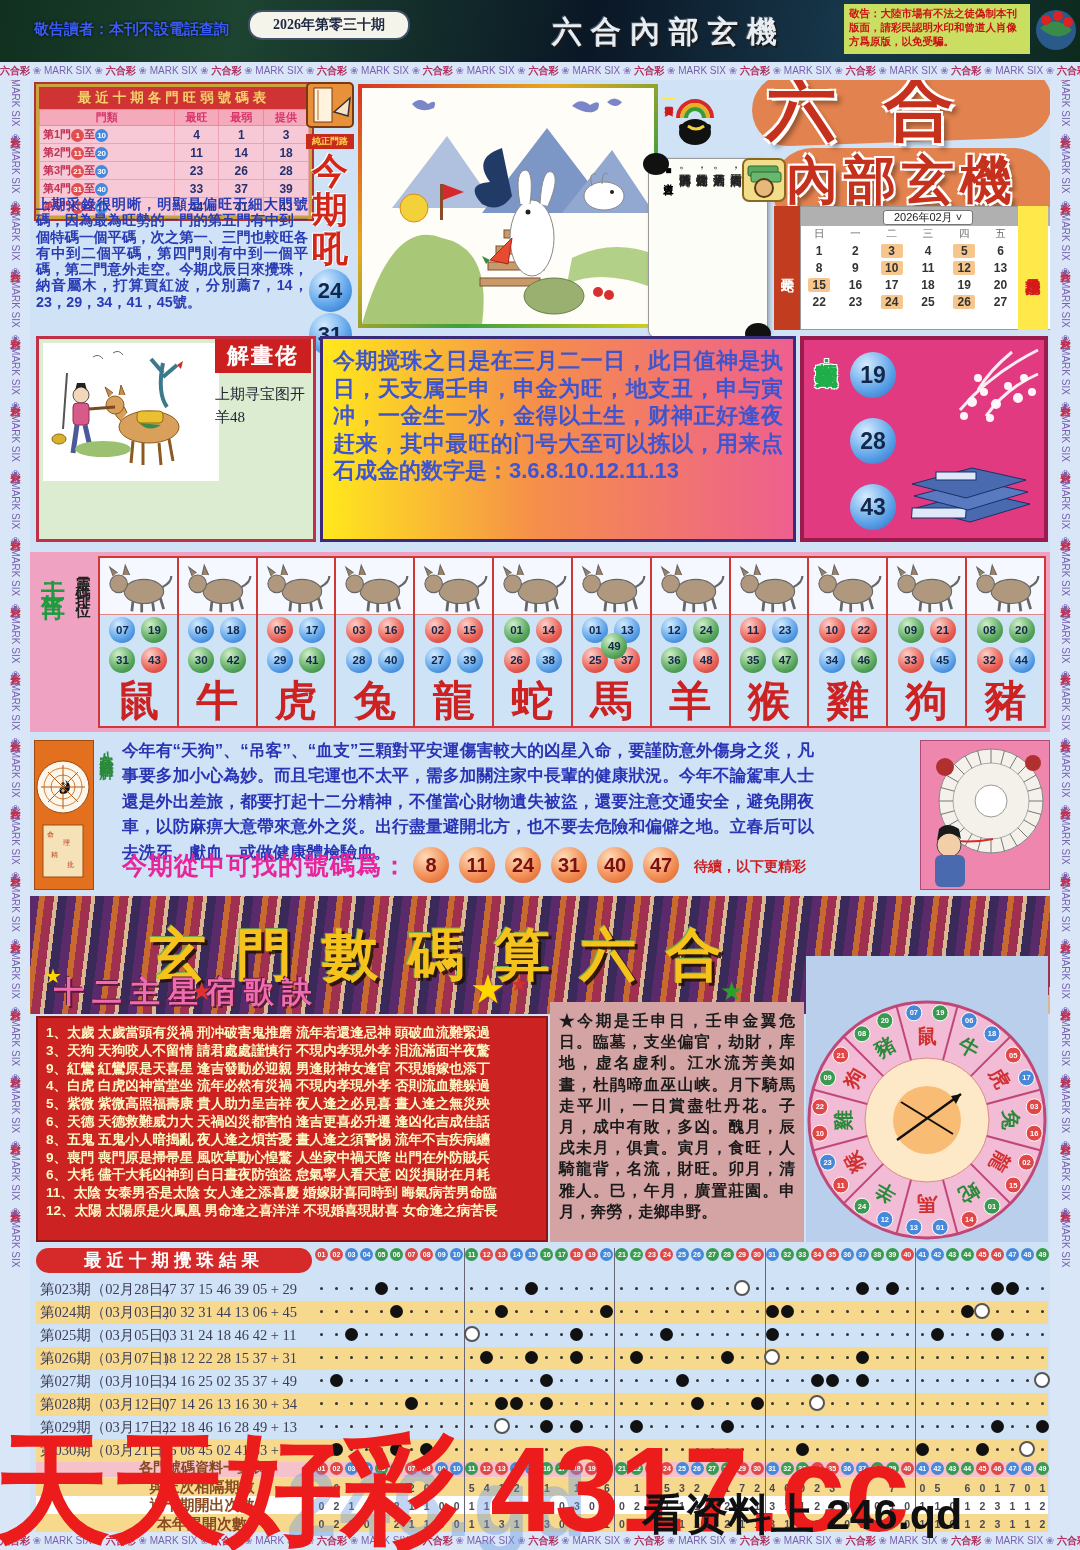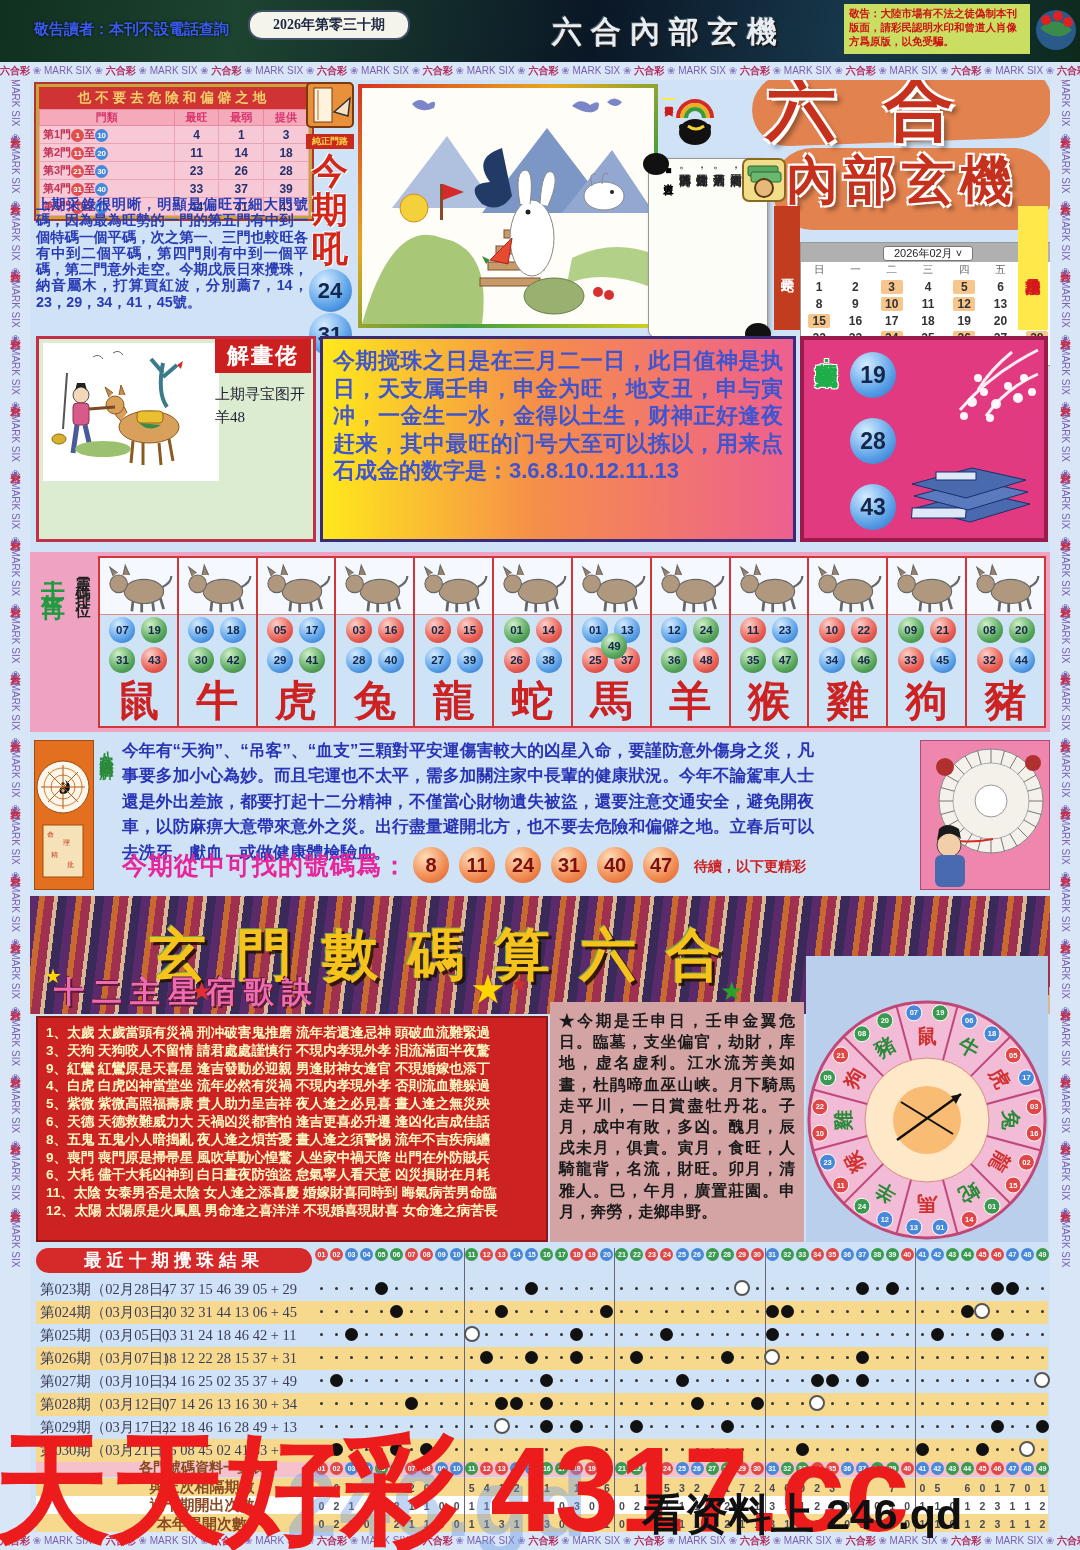--- a/index.html
+++ b/index.html
@@ -64,21 +64,21 @@
   
   .blob1{left:752px;top:70px;width:300px;height:72px;background:#e2824e;border-radius:38px;transform:rotate(-2deg);}
   .blob2{left:772px;top:148px;width:282px;height:82px;background:#e2824e;border-radius:42px;}
   .t1{left:766px;top:62px;font-size:70px;font-weight:bold;color:#c5311d;letter-spacing:48px;white-space:nowrap;
       text-shadow:3px 3px 0 #fff,-2px -2px 0 #fff,2px -2px 0 #fff,-2px 2px 0 #fff,6px 6px 5px rgba(0,0,0,.35);}
   .t2{left:786px;top:146px;font-size:52px;font-weight:bold;color:#c5311d;letter-spacing:6px;white-space:nowrap;
       text-shadow:2px 2px 0 #fff,-2px -2px 0 #fff,2px -2px 0 #fff,-2px 2px 0 #fff,5px 5px 4px rgba(0,0,0,.35);}
   
   .vstrip{left:774px;top:206px;width:26px;height:124px;background:#c23c20;color:#fff;font-size:13px;
       font-weight:bold;writing-mode:vertical-rl;text-orientation:upright;text-align:center;line-height:26px;}
-  .cal{left:800px;top:206px;width:256px;height:124px;background:#fff;border:1px solid #999;box-sizing:border-box;margin-top:36px;}
+  .cal{left:800px;top:206px;width:256px;height:124px;background:#fff;border:1px solid #999;box-sizing:border-box;}
   .cal .bar{background:#b0b0b0;height:19px;text-align:center;}
   .cal .sel{display:inline-block;margin-top:2px;background:#fff;border:1px solid #777;border-radius:3px;
       font-size:11px;line-height:13px;padding:0 10px;color:#222;}
   .cal table{border-collapse:collapse;width:100%;table-layout:fixed;}
   .cal th{font-size:10.5px;color:#666;font-weight:normal;padding:1px 0;}
   .cal td{font-size:12px;font-weight:bold;color:#333;text-align:center;padding:1.5px 0;}
   .cal td span{display:inline-block;width:22px;border-radius:2px;}
   .cal td.hl span{background:#f6c68c;}
   .calside{left:1018px;top:206px;width:30px;height:124px;background:#ffe84a;color:#d41a1a;font-size:15px;
       font-weight:bold;writing-mode:vertical-rl;text-orientation:upright;text-align:center;line-height:30px;}
@@ -184,21 +184,21 @@
         <circle cx="36" cy="18" r="5" fill="#d22"></circle>
     </svg>
   </div>
 
   <div class="abs ms-strip" id="strip-top" style="top:62px"><b>六合彩</b> <span class="fl">❀</span> MARK SIX <span class="fl">❀</span> <b>六合彩</b> <span class="fl">❀</span> MARK SIX <span class="fl">❀</span> <b>六合彩</b> <span class="fl">❀</span> MARK SIX <span class="fl">❀</span> <b>六合彩</b> <span class="fl">❀</span> MARK SIX <span class="fl">❀</span> <b>六合彩</b> <span class="fl">❀</span> MARK SIX <span class="fl">❀</span> <b>六合彩</b> <span class="fl">❀</span> MARK SIX <span class="fl">❀</span> <b>六合彩</b> <span class="fl">❀</span> MARK SIX <span class="fl">❀</span> <b>六合彩</b> <span class="fl">❀</span> MARK SIX <span class="fl">❀</span> <b>六合彩</b> <span class="fl">❀</span> MARK SIX <span class="fl">❀</span> <b>六合彩</b> <span class="fl">❀</span> MARK SIX <span class="fl">❀</span> <b>六合彩</b>  MARK SIX    MARK SIX    MARK SIX    MARK SIX  </div>
   <div class="abs ms-strip" id="strip-bottom" style="top:1532px"><b>六合彩</b> <span class="fl">❀</span> MARK SIX <span class="fl">❀</span> <b>六合彩</b> <span class="fl">❀</span> MARK SIX <span class="fl">❀</span> <b>六合彩</b> <span class="fl">❀</span> MARK SIX <span class="fl">❀</span> <b>六合彩</b> <span class="fl">❀</span> MARK SIX <span class="fl">❀</span> <b>六合彩</b> <span class="fl">❀</span> MARK SIX <span class="fl">❀</span> <b>六合彩</b> <span class="fl">❀</span> MARK SIX <span class="fl">❀</span> <b>六合彩</b> <span class="fl">❀</span> MARK SIX <span class="fl">❀</span> <b>六合彩</b> <span class="fl">❀</span> MARK SIX <span class="fl">❀</span> <b>六合彩</b> <span class="fl">❀</span> MARK SIX <span class="fl">❀</span> <b>六合彩</b> <span class="fl">❀</span> MARK SIX <span class="fl">❀</span> <b>六合彩</b>  MARK SIX    MARK SIX    MARK SIX    MARK SIX  </div>
   <div class="abs ms-side" id="strip-left" style="left:0"><b>六合彩</b> ❀ MARK SIX <b>六合彩</b> ❀ MARK SIX <b>六合彩</b> ❀ MARK SIX <b>六合彩</b> ❀ MARK SIX <b>六合彩</b> ❀ MARK SIX <b>六合彩</b> ❀ MARK SIX <b>六合彩</b> ❀ MARK SIX <b>六合彩</b> ❀ MARK SIX <b>六合彩</b> ❀ MARK SIX <b>六合彩</b> ❀ MARK SIX <b>六合彩</b> ❀ MARK SIX <b>六合彩</b> ❀ MARK SIX <b>六合彩</b> ❀ MARK SIX <b>六合彩</b> ❀ MARK SIX <b>六合彩</b> ❀ MARK SIX <b>六合彩</b> ❀ MARK SIX <b>六合彩</b> ❀ MARK SIX <b>六合彩</b> ❀ MARK SIX </div>
   <div class="abs ms-side" id="strip-right" style="left:1050px"><b>六合彩</b> ❀ MARK SIX <b>六合彩</b> ❀ MARK SIX <b>六合彩</b> ❀ MARK SIX <b>六合彩</b> ❀ MARK SIX <b>六合彩</b> ❀ MARK SIX <b>六合彩</b> ❀ MARK SIX <b>六合彩</b> ❀ MARK SIX <b>六合彩</b> ❀ MARK SIX <b>六合彩</b> ❀ MARK SIX <b>六合彩</b> ❀ MARK SIX <b>六合彩</b> ❀ MARK SIX <b>六合彩</b> ❀ MARK SIX <b>六合彩</b> ❀ MARK SIX <b>六合彩</b> ❀ MARK SIX <b>六合彩</b> ❀ MARK SIX <b>六合彩</b> ❀ MARK SIX <b>六合彩</b> ❀ MARK SIX <b>六合彩</b> ❀ MARK SIX </div>
 
   <div class="abs hot">
-    <div class="ttl">也不要去危險和偏僻之地</div>
+    <div class="ttl">最近十期各門旺弱號碼表</div>
     <table>
         <thead>
           <tr id="hot-head">
             <th>門類</th>
             <th>最旺</th>
             <th>最弱</th>
             <th>提供</th>
           </tr>
         </thead>
         <tbody id="hot-body">

